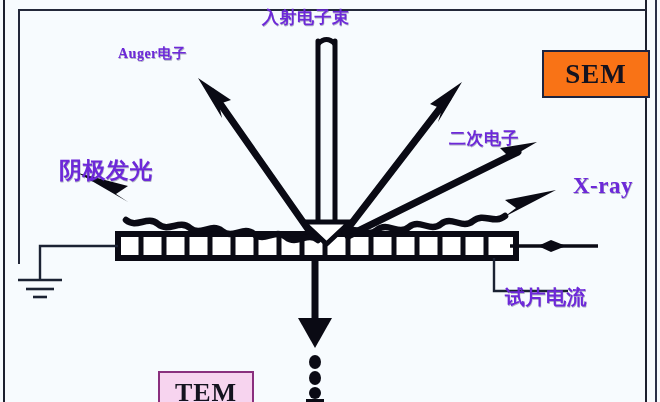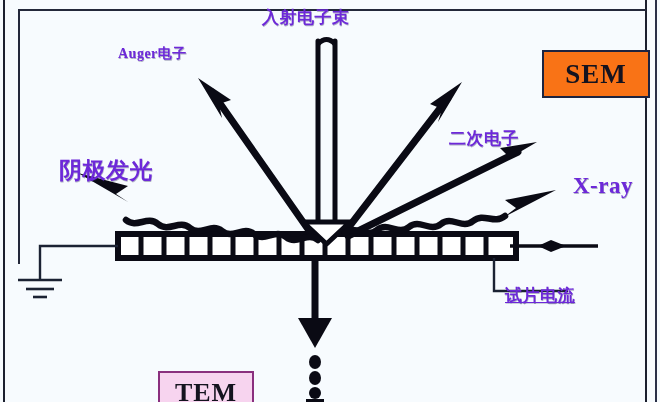--- a/index.html
+++ b/index.html
@@ -65,21 +65,21 @@
     font-family: "Liberation Serif", "DejaVu Serif", serif;
     font-weight: 700;
   }
 
   #label-auger   { left: 118px; top: 45px;  font-size: 14px; }
   #label-incident{ left: 262px; top: 6px;   font-size: 17px; }
   #label-bse     { left: 385px; top: 40px;  font-size: 17px; }
   #label-se      { left: 449px; top: 127px; font-size: 17px; }
   #label-xray    { left: 573px; top: 173px; font-size: 23px; }
   #label-cl      { left: 17px;  top: 155px; font-size: 23px; margin-left: 42px; }
-  #label-current { left: 505px; top: 284px; font-size: 17px; text-decoration: underline; }
+  #label-current { left: 505px; top: 284px; font-size: 20px; }
 
   .tagbox {
     position: absolute;
     display: flex;
     align-items: center;
     justify-content: center;
     font-family: "Liberation Serif", "DejaVu Serif", serif;
     font-weight: 700;
     letter-spacing: 1px;
   }

